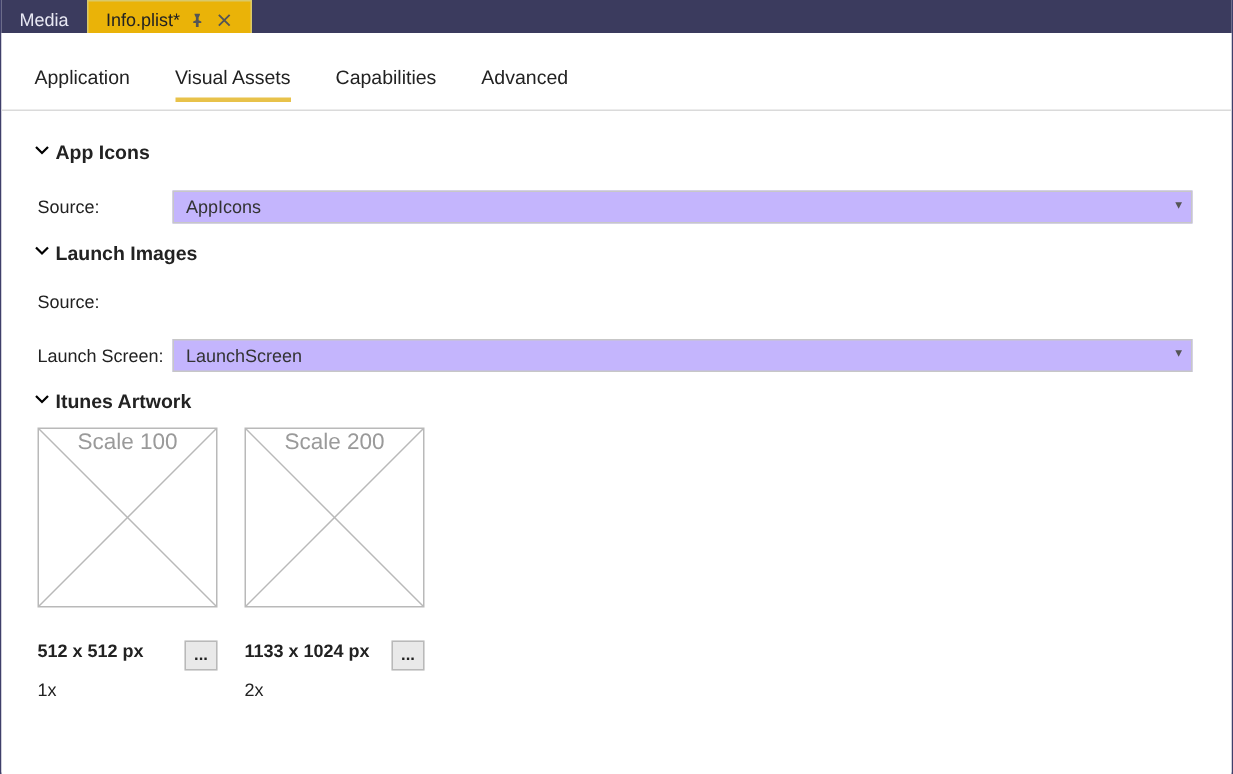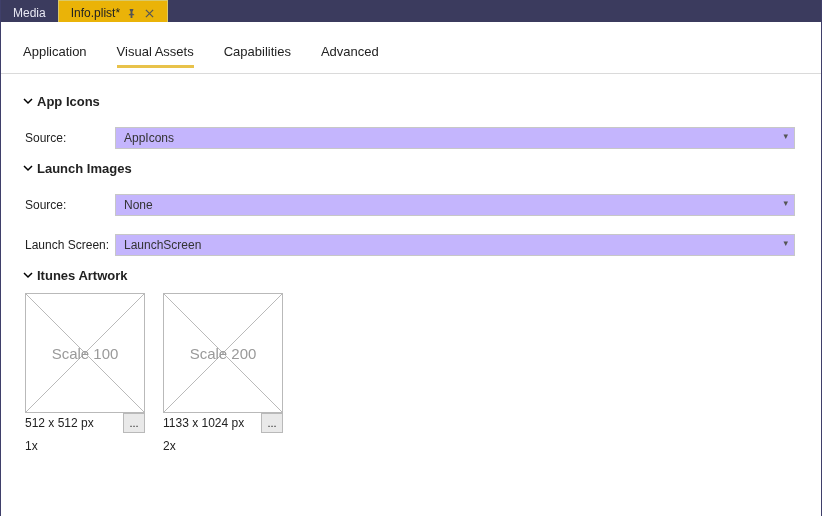--- a/index.html
+++ b/index.html
@@ -139,35 +139,35 @@
     }
     .slot {
       width: 120px;
     }
     .placeholder {
       width: 120px;
       height: 120px;
       border: 1px solid #b9b9b9;
       position: relative;
       display: flex;
-      align-items: center;
       justify-content: center;
       color: #9a9a9a;
       font-size: 15px;
     }
     .placeholder svg {
       position: absolute;
       inset: 0;
     }
     .slot-meta {
       display: flex;
-      align-items: center;
+      align-items: flex-start;
       justify-content: space-between;
-      margin-top: 0;
-      font-size: 12px;
+      margin-top: 22px;
+      font-size: 12px;
+      font-weight: bold;
     }
     .ellipsis-btn {
       width: 22px;
       height: 20px;
       border: 1px solid #b9b9b9;
       background: #e9e9e9;
       font-size: 11px;
       line-height: 1;
       display: flex;
       align-items: center;
@@ -238,23 +238,20 @@
           <span class="chevron">
             <svg width="10" height="10" viewBox="0 0 10 10">
                 <path d="M1 3l4 4 4-4" fill="none" stroke="#000" stroke-width="1.5"></path>
               </svg>
           </span>
           <span>Launch Images</span>
         </div>
         <div class="section-body">
           <div class="row">
             <span class="label">Source:</span>
-            <div class="dropdown">
-              <span>None</span>
-            </div>
           </div>
           <div class="row">
             <span class="label">Launch Screen:</span>
             <div class="dropdown">
               <span>LaunchScreen</span>
             </div>
           </div>
         </div>
       </div>
 

